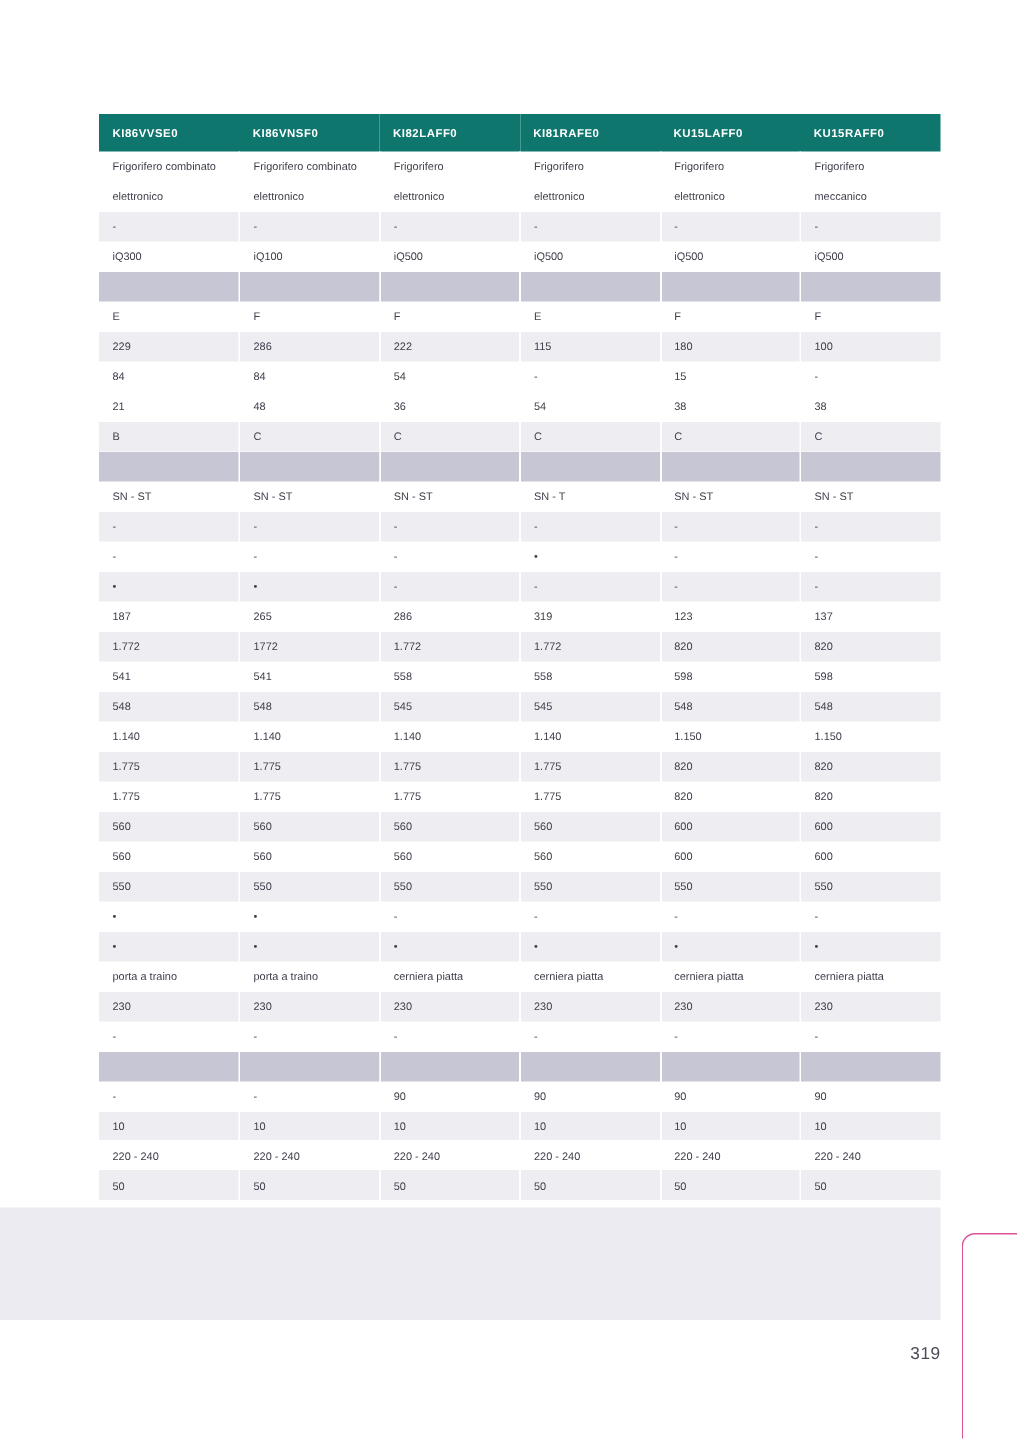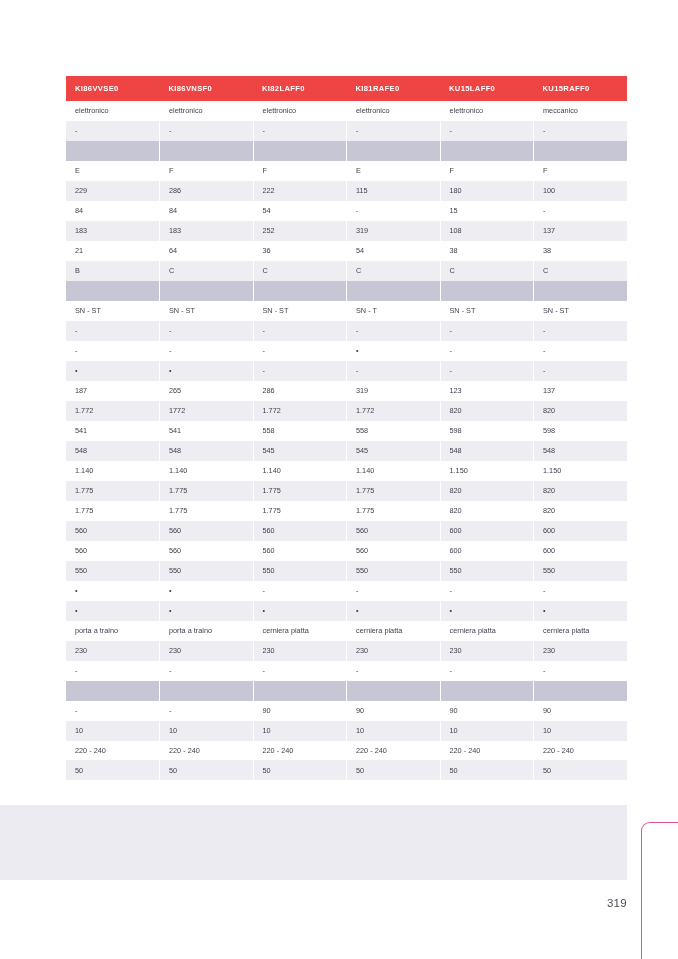--- a/index.html
+++ b/index.html
@@ -63,21 +63,21 @@
     position: absolute;
     left: 66px;
     top: 76px;
     width: 561px;
     border-collapse: collapse;
     table-layout: fixed;
   }
   #spec-table col { width: 93.5px; }
 
   #spec-table th {
-    background: #ef4444;
+    background: #0f766e;
     color: #ffffff;
     font-size: 7.6px;
     font-weight: bold;
     letter-spacing: .35px;
     text-align: left;
     padding: 7px 0 7px 9px;
     height: 11px;
     border: none;
   }
 
@@ -133,35 +133,51 @@
           <th>KI86VVSE0</th>
           <th>KI86VNSF0</th>
           <th>KI82LAFF0</th>
           <th>KI81RAFE0</th>
           <th>KU15LAFF0</th>
           <th>KU15RAFF0</th>
         </tr>
     </thead>
     <tbody id="body-rows">
         <tr class="r-odd">
+          <td>Frigorifero combinato</td>
+          <td>Frigorifero combinato</td>
+          <td>Frigorifero</td>
+          <td>Frigorifero</td>
+          <td>Frigorifero</td>
+          <td>Frigorifero</td>
+        </tr>
+        <tr class="r-odd">
           <td>elettronico</td>
           <td>elettronico</td>
           <td>elettronico</td>
           <td>elettronico</td>
           <td>elettronico</td>
           <td>meccanico</td>
         </tr>
         <tr class="r-even">
           <td>-</td>
           <td>-</td>
           <td>-</td>
           <td>-</td>
           <td>-</td>
           <td>-</td>
         </tr>
+        <tr class="r-odd">
+          <td>iQ300</td>
+          <td>iQ100</td>
+          <td>iQ500</td>
+          <td>iQ500</td>
+          <td>iQ500</td>
+          <td>iQ500</td>
+        </tr>
         <tr class="band">
           <td></td>
           <td></td>
           <td></td>
           <td></td>
           <td></td>
           <td></td>
         </tr>
         <tr class="r-odd">
           <td>E</td>
@@ -180,31 +196,23 @@
           <td>100</td>
         </tr>
         <tr class="r-odd">
           <td>84</td>
           <td>84</td>
           <td>54</td>
           <td>-</td>
           <td>15</td>
           <td>-</td>
         </tr>
-        <tr class="r-even">
-          <td>183</td>
-          <td>183</td>
-          <td>252</td>
-          <td>319</td>
-          <td>108</td>
-          <td>137</td>
-        </tr>
         <tr class="r-odd">
           <td>21</td>
-          <td>64</td>
+          <td>48</td>
           <td>36</td>
           <td>54</td>
           <td>38</td>
           <td>38</td>
         </tr>
         <tr class="r-even">
           <td>B</td>
           <td>C</td>
           <td>C</td>
           <td>C</td>

